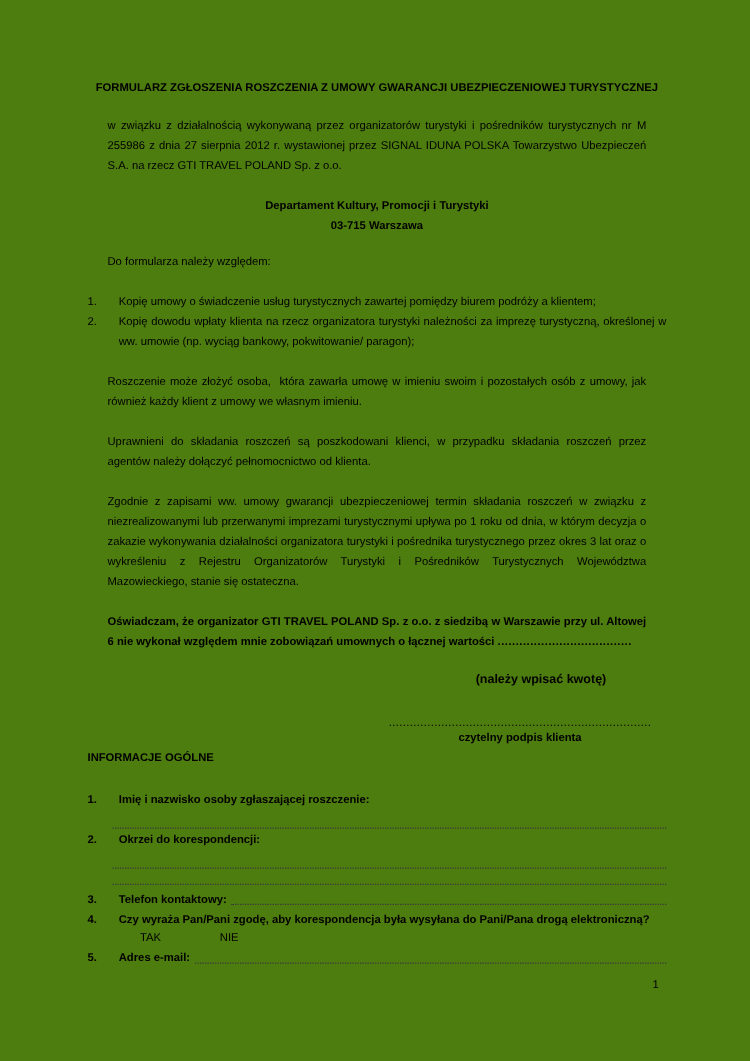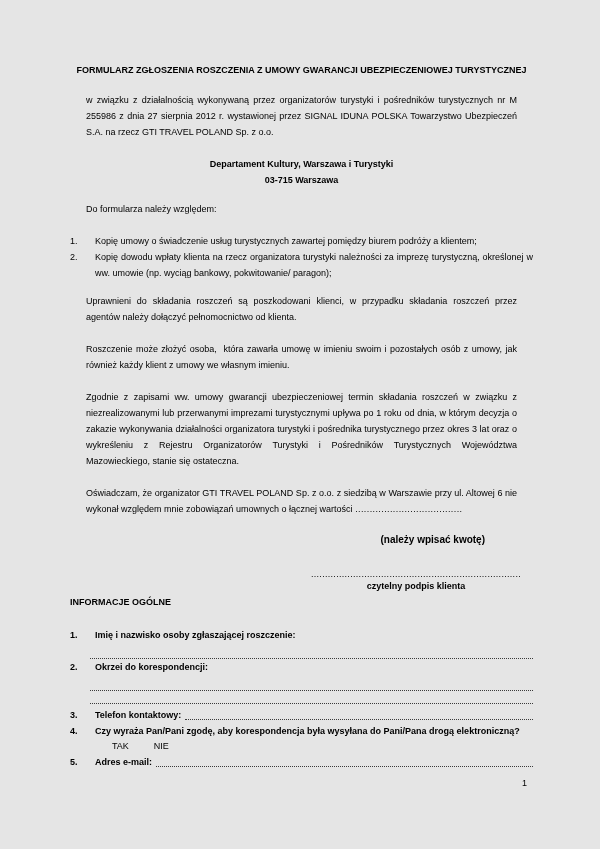--- a/index.html
+++ b/index.html
@@ -3,80 +3,80 @@
 <meta charset="utf-8">
 <style>
   html, body { margin: 0; padding: 0; background: #ffffff; }
   body {
     width: 600px; height: 849px;
     font-family: "Liberation Sans", "DejaVu Sans", sans-serif;
     color: #000;
   }
   .page {
     width: 600px; height: 849px;
-    background: #e5e5e5;
+    background: #4d7c0f;
     padding: 62px 67px 0 70px;
     box-sizing: border-box;
     position: relative;
     overflow: hidden;
   }
   .title {
     font-size: 9px; font-weight: bold; line-height: 16px;
     display: flex; justify-content: center; white-space: nowrap;
   }
   p, .para { margin: 16px; font-size: 9px; line-height: 16px; }
   .j { text-align: justify; }
-  .bold { font-weight: normal; }
+  .bold { font-weight: bold; }
   .addr-line { font-size: 9px; line-height: 16px; font-weight: bold; text-align: center; }
   .li { display: flex; font-size: 9px; line-height: 16px; }
   .li .num { width: 25px; flex: 0 0 25px; }
   .li .txt { flex: 1; }
   .pre { white-space: pre-wrap; }
   .dots { letter-spacing: 0.4px; }
   .hint { font-size: 10px; line-height: 13px; font-weight: bold; text-align: right; padding-right: 48px; }
   .sig { width: 226px; margin: 23px 4px 0 auto; text-align: center; }
   .sig-dots { font-size: 9px; line-height: 10px; white-space: nowrap; overflow: hidden; letter-spacing: 0.3px; }
   .sig-label { font-size: 9px; line-height: 14px; font-weight: bold; }
   .gi-heading { font-size: 9px; line-height: 16px; font-weight: bold; margin-top: 1px; }
   .q { display: flex; font-size: 9px; line-height: 16px; }
   .q .num { width: 25px; flex: 0 0 25px; font-weight: bold; }
   .q .lbl { font-weight: bold; }
   .q .ifill { flex: 1; border-bottom: 1.5px dotted #3a3a3a; margin: 0 0 3px 4px; }
   .fill { height: 0; border-bottom: 1.5px dotted #3a3a3a; margin-left: 20px; }
-  .taknie { display: flex; gap: 25px; padding-left: 42px; font-size: 9px; line-height: 14px; align-items: flex-end; }
+  .taknie { display: flex; gap: 47px; padding-left: 42px; font-size: 9px; line-height: 14px; align-items: flex-end; }
   .pageno { font-size: 9px; line-height: 16px; text-align: right; padding-right: 6px; margin-top: 5px; }
 </style>
 </head>
 <body>
 
 <div class="page">
 
   <div class="title">FORMULARZ ZGŁOSZENIA ROSZCZENIA Z UMOWY GWARANCJI UBEZPIECZENIOWEJ TURYSTYCZNEJ</div>
 
   <p class="para j" style="margin-top:14px">w związku z działalnością wykonywaną przez organizatorów turystyki i pośredników turystycznych nr M 255986 z dnia 27 sierpnia 2012 r. wystawionej przez SIGNAL IDUNA POLSKA Towarzystwo Ubezpieczeń S.A. na rzecz GTI TRAVEL POLAND Sp. z o.o.</p>
 
 
   <div>
-    <div class="addr-line">Departament Kultury, Warszawa i Turystyki</div>
+    <div class="addr-line">Departament Kultury, Promocji i Turystyki</div>
     <div class="addr-line">03-715 Warszawa</div>
   </div>
 
   <p class="para" style="margin-top:13px">Do formularza należy względem:</p>
 
   <div class="li" style="margin-top:1px">
     <span class="num">1.</span>
     <span class="txt j">Kopię umowy o świadczenie usług turystycznych zawartej pomiędzy biurem podróży a klientem;</span>
   </div>
   <div class="li">
     <span class="num">2.</span>
     <span class="txt j">Kopię dowodu wpłaty klienta na rzecz organizatora turystyki należności za imprezę turystyczną, określonej w ww. umowie (np. wyciąg bankowy, pokwitowanie/ paragon);</span>
   </div>
 
+  <p class="para j pre">Roszczenie może złożyć osoba,  która zawarła umowę w imieniu swoim i pozostałych osób z umowy, jak również każdy klient z umowy we własnym imieniu.</p>
   <p class="para j" style="margin-top:12px">Uprawnieni do składania roszczeń są poszkodowani klienci, w przypadku składania roszczeń przez agentów należy dołączyć pełnomocnictwo od klienta.</p>
-  <p class="para j pre">Roszczenie może złożyć osoba,  która zawarła umowę w imieniu swoim i pozostałych osób z umowy, jak również każdy klient z umowy we własnym imieniu.</p>
 
   <p class="para j" style="margin-top:13px">Zgodnie z zapisami ww. umowy gwarancji ubezpieczeniowej termin składania roszczeń w związku z niezrealizowanymi lub przerwanymi imprezami turystycznymi upływa po 1 roku od dnia, w którym decyzja o zakazie wykonywania działalności organizatora turystyki i pośrednika turystycznego przez okres 3 lat oraz o wykreśleniu z Rejestru Organizatorów Turystyki i Pośredników Turystycznych Województwa Mazowieckiego, stanie się ostateczna.</p>
 
   <p class="para j bold" style="margin-top:16px">
     <span>Oświadczam, że organizator GTI TRAVEL POLAND Sp. z o.o. z siedzibą w Warszawie przy ul. Altowej 6 nie wykonał względem mnie zobowiązań umownych o łącznej wartości</span>
     <span class="dots bold">.....................................</span>
   </p>
   <div class="hint" style="margin-top:4px">(należy wpisać kwotę)</div>
 
   <div class="sig">

